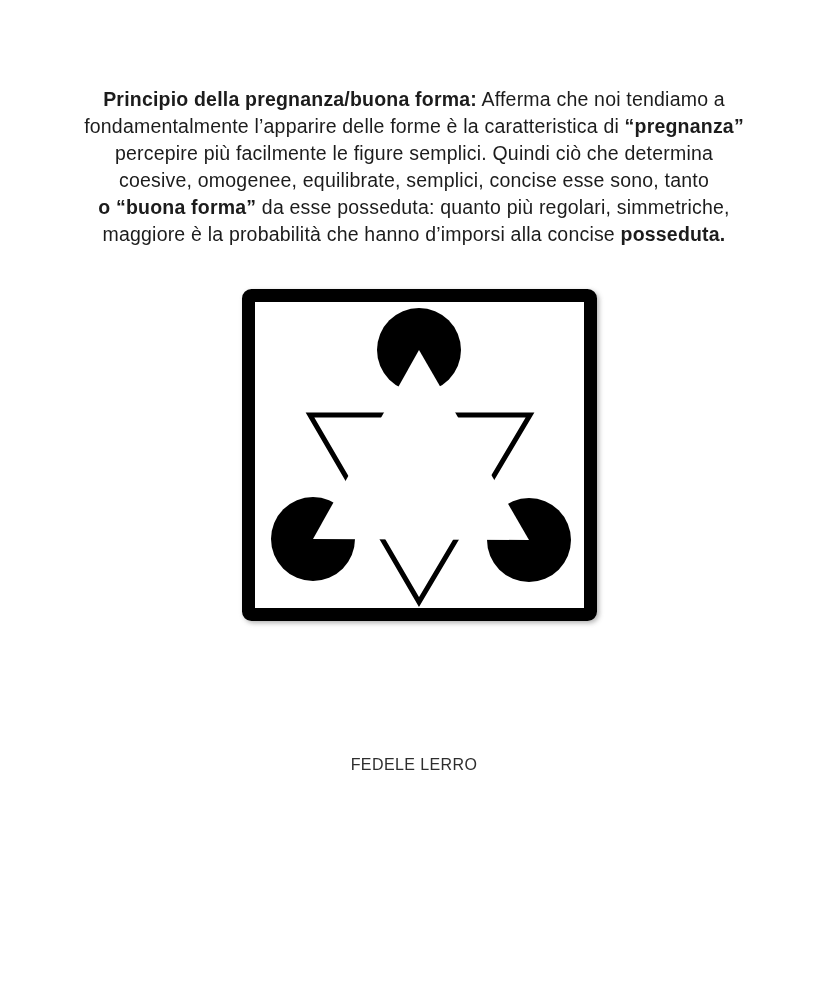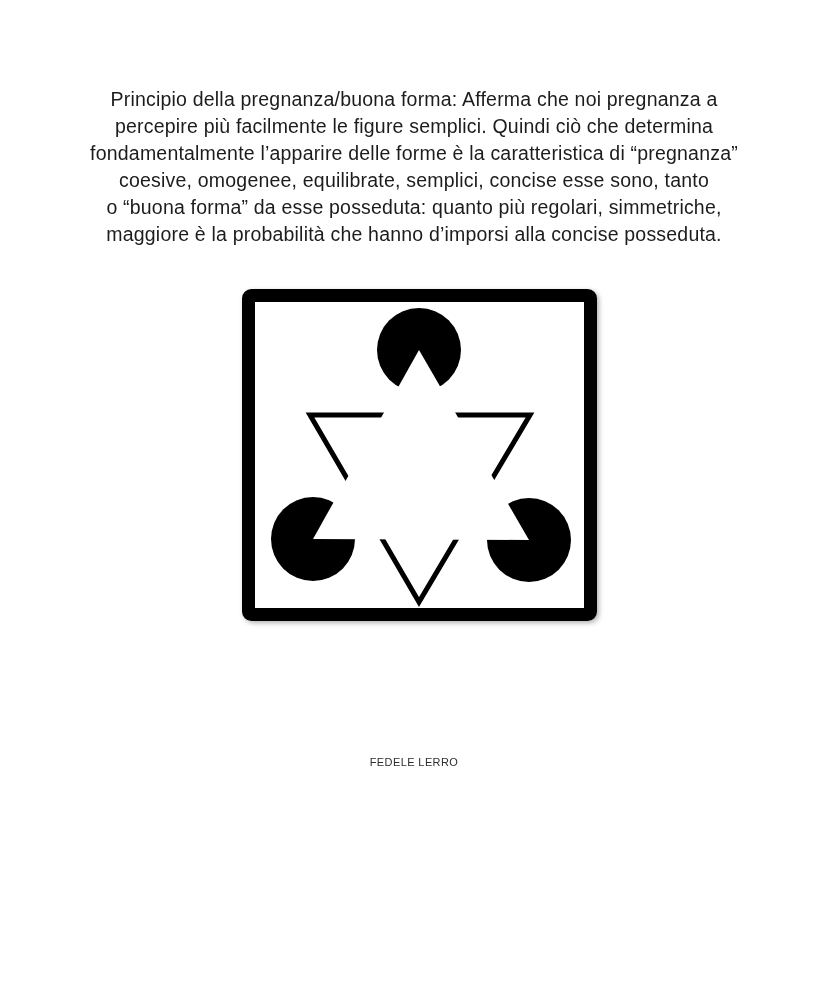--- a/index.html
+++ b/index.html
@@ -20,52 +20,52 @@
     top: 86px;
     left: 54px;
     width: 720px;
     text-align: center;
     font-size: 19.5px;
     line-height: 27px;
     color: #1c1c1c;
     letter-spacing: 0.2px;
   }
   .paragraph .line { white-space: nowrap; }
-  .paragraph .seg-bold { font-weight: normal; }
+  .paragraph .seg-bold { font-weight: bold; }
   .figure {
     position: absolute;
     top: 289px;
     left: 242px;
     width: 355px;
     height: 332px;
   }
   .figure svg {
     display: block;
     filter: drop-shadow(2px 2px 2.5px rgba(60,60,60,0.40));
   }
   .footer {
     position: absolute;
     top: 756px;
     left: 0;
     width: 100%;
     text-align: center;
-    font-size: 11px;
+    font-size: 16px;
     letter-spacing: 0.4px;
     color: #2e2e2e;
   }
 </style>
 </head>
 <body>
 
 <div class="page">
 
   <div class="paragraph">
-      <div class="line"><span class="seg-bold">Principio della pregnanza/buona forma:</span><span class="seg"> Afferma che noi pregnanza a</span></div>
+      <div class="line"><span class="seg-bold">Principio della pregnanza/buona forma:</span><span class="seg"> Afferma che noi tendiamo a</span></div>
+      <div class="line"><span class="seg">fondamentalmente l’apparire delle forme è la caratteristica di </span><span class="seg-bold">“pregnanza”</span></div>
       <div class="line"><span class="seg">percepire più facilmente le figure semplici. Quindi ciò che determina</span></div>
-      <div class="line"><span class="seg">fondamentalmente l’apparire delle forme è la caratteristica di </span><span class="seg-bold">“pregnanza”</span></div>
       <div class="line"><span class="seg">coesive, omogenee, equilibrate, semplici, concise esse sono, tanto</span></div>
       <div class="line"><span class="seg-bold">o “buona forma”</span><span class="seg"> da esse posseduta: quanto più regolari, simmetriche,</span></div>
       <div class="line"><span class="seg">maggiore è la probabilità che hanno d’imporsi alla concise </span><span class="seg-bold">posseduta.</span></div>
     </div>
 
   <div class="figure">
     <svg xmlns="http://www.w3.org/2000/svg" viewBox="0 0 355 332" width="355" height="332">
       <rect fill="#ffffff" stroke="#000000" x="6.5" y="6.5" width="342" height="319" rx="3" stroke-width="13"></rect>
       <circle class="pacman" fill="#000000" cx="177" cy="61" r="42"></circle>
       <circle class="pacman" fill="#000000" cx="71" cy="250" r="42"></circle>

